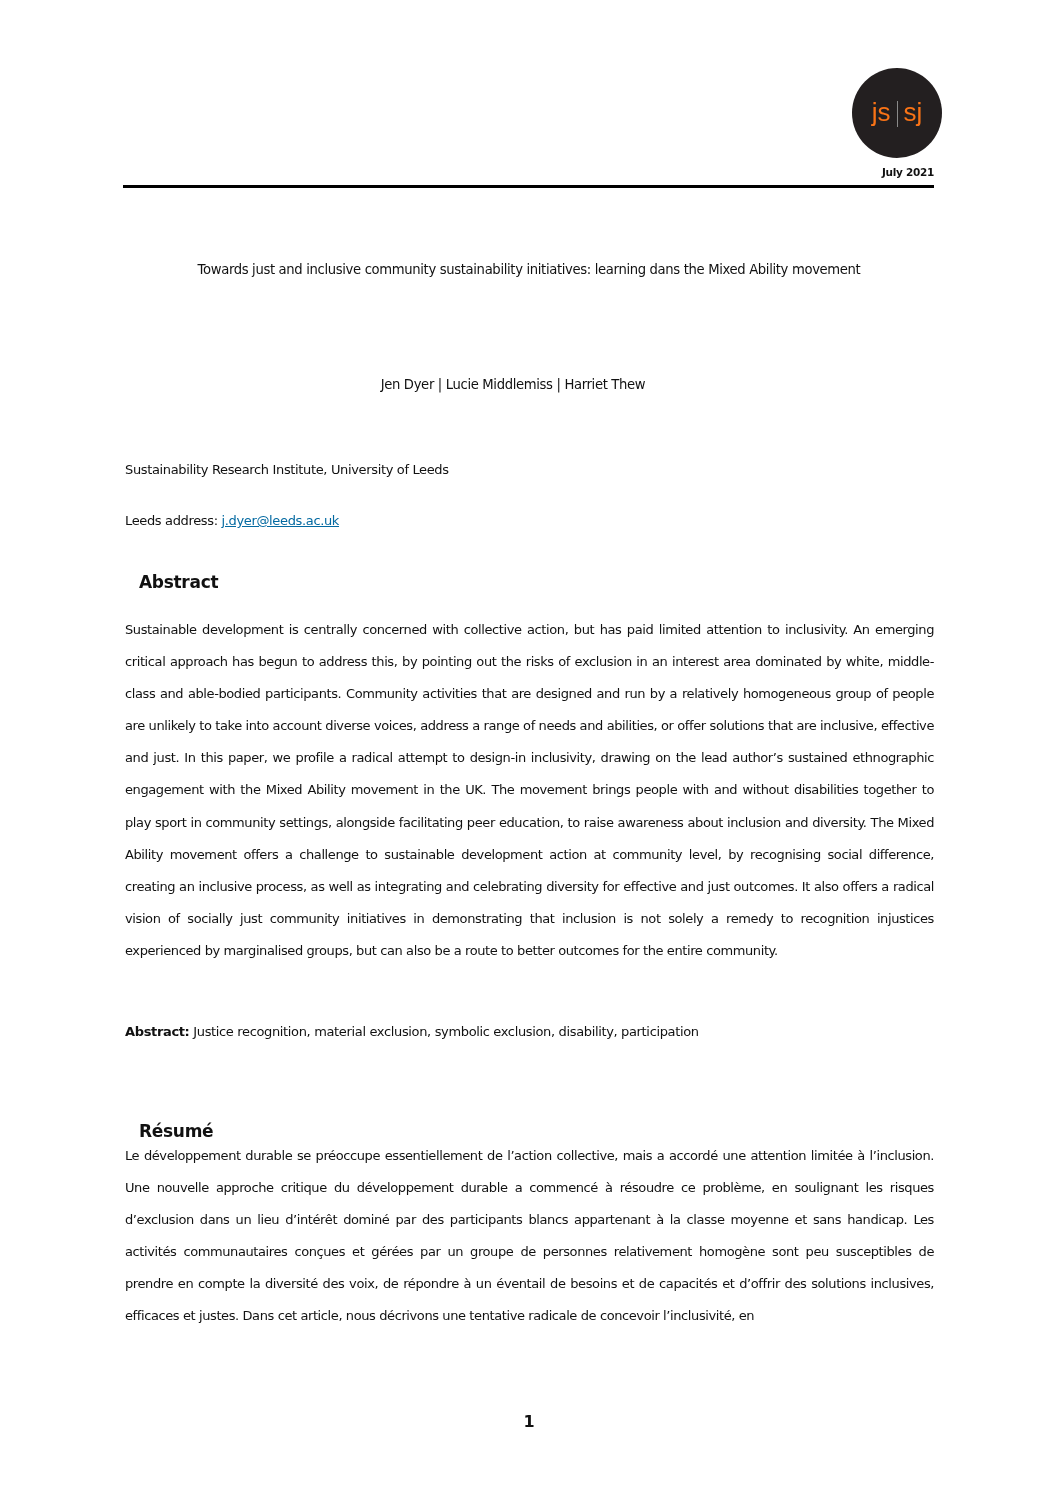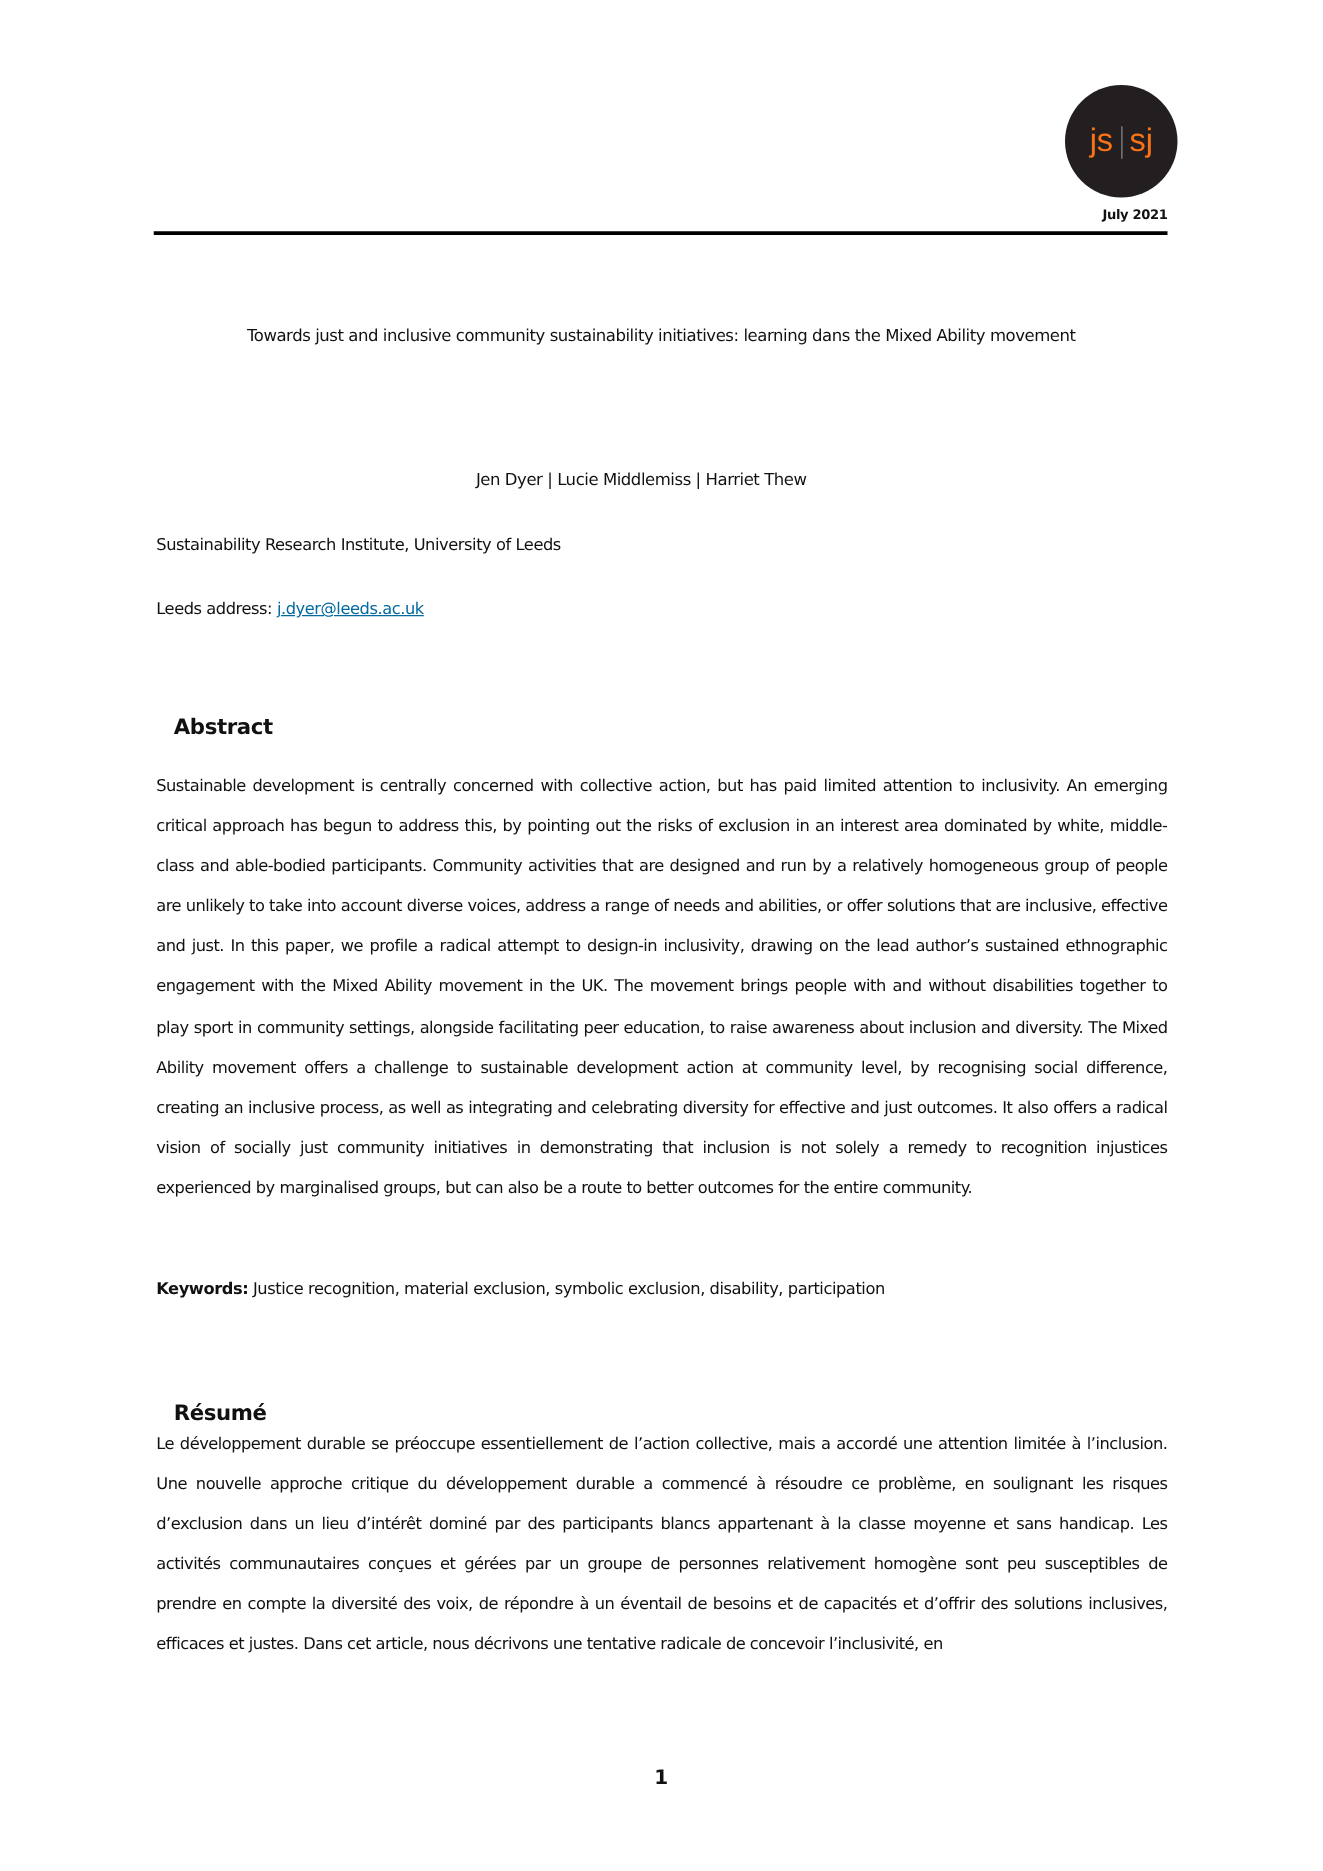--- a/index.html
+++ b/index.html
@@ -19,21 +19,21 @@
     }
     #rule { left: 123px; top: 185px; width: 811px; height: 3px; background: #000; }
     #title {
       left: 60px; width: 938px; top: 262px; text-align: center;
       font-size: 13.2px; letter-spacing: -0.35px;
     }
     #authors {
       left: 44px; width: 938px; top: 343px; text-align: center;
       font-size: 13.2px; letter-spacing: -0.35px; margin-top: 34px;
     }
-    .p { left: 125px; width: 809px; font-size: 13px; letter-spacing: -0.35px; }
+    .p { left: 125px; width: 809px; font-size: 13px; letter-spacing: -0.35px; margin-top: 33px; }
     #affil { top: 429px; }
     #email { top: 480px; }
     #email a { color: #0369a1; text-decoration: underline; }
     .h { left: 139px; font-size: 17px; font-weight: bold; letter-spacing: -0.3px; }
     #abstract-h { top: 572px; }
     .body-text {
       left: 125px; width: 809px; font-size: 13px; line-height: 32.1px;
       text-align: justify; text-align-last: left; letter-spacing: -0.4px;
     }
     #abstract { top: 614px; }
@@ -57,18 +57,18 @@
 
 <div id="title" class="abs">Towards just and inclusive community sustainability initiatives: learning dans the Mixed Ability movement</div>
 <div id="authors" class="abs">Jen Dyer | Lucie Middlemiss | Harriet Thew</div>
 
 <div id="affil" class="abs p">Sustainability Research Institute, University of Leeds</div>
 <div id="email" class="abs p"><span>Leeds address: </span><a href="mailto:j.dyer@leeds.ac.uk">j.dyer@leeds.ac.uk</a></div>
 
 <div id="abstract-h" class="abs h">Abstract</div>
 <div id="abstract" class="abs body-text">Sustainable development is centrally concerned with collective action, but has paid limited attention to inclusivity. An emerging critical approach has begun to address this, by pointing out the risks of exclusion in an interest area dominated by white, middle-class and able-bodied participants. Community activities that are designed and run by a relatively homogeneous group of people are unlikely to take into account diverse voices, address a range of needs and abilities, or offer solutions that are inclusive, effective and just. In this paper, we profile a radical attempt to design-in inclusivity, drawing on the lead author’s sustained ethnographic engagement with the Mixed Ability movement in the UK. The movement brings people with and without disabilities together to play sport in community settings, alongside facilitating peer education, to raise awareness about inclusion and diversity. The Mixed Ability movement offers a challenge to sustainable development action at community level, by recognising social difference, creating an inclusive process, as well as integrating and celebrating diversity for effective and just outcomes. It also offers a radical vision of socially just community initiatives in demonstrating that inclusion is not solely a remedy to recognition injustices experienced by marginalised groups, but can also be a route to better outcomes for the entire community.</div>
 
-<div id="keywords" class="abs"><b>Keywords:</b><span> Justice recognition, material exclusion, symbolic exclusion, disability, participation</span></div>
+<div id="keywords" class="abs"><b>Abstract:</b><span> Justice recognition, material exclusion, symbolic exclusion, disability, participation</span></div>
 
 <div id="resume-h" class="abs h">Résumé</div>
 <div id="resume" class="abs body-text">Le développement durable se préoccupe essentiellement de l’action collective, mais a accordé une attention limitée à l’inclusion. Une nouvelle approche critique du développement durable a commencé à résoudre ce problème, en soulignant les risques d’exclusion dans un lieu d’intérêt dominé par des participants blancs appartenant à la classe moyenne et sans handicap. Les activités communautaires conçues et gérées par un groupe de personnes relativement homogène sont peu susceptibles de prendre en compte la diversité des voix, de répondre à un éventail de besoins et de capacités et d’offrir des solutions inclusives, efficaces et justes. Dans cet article, nous décrivons une tentative radicale de concevoir l’inclusivité, en</div>
 
 <div id="pagenum" class="abs">1</div>
 
 </body></html>

